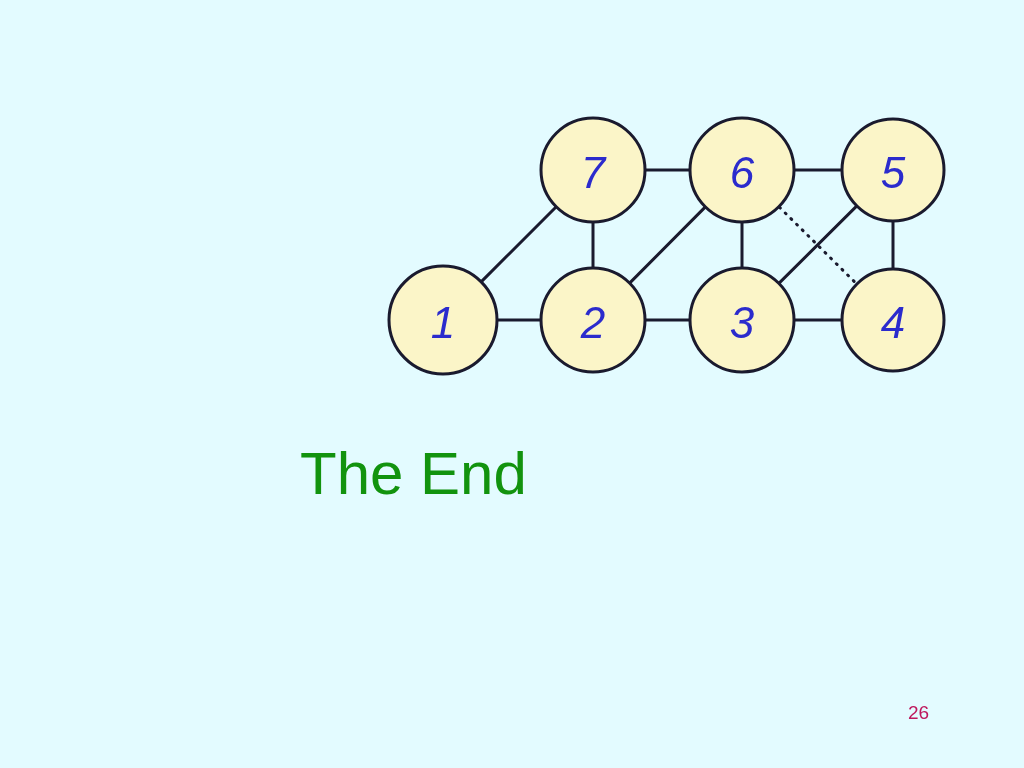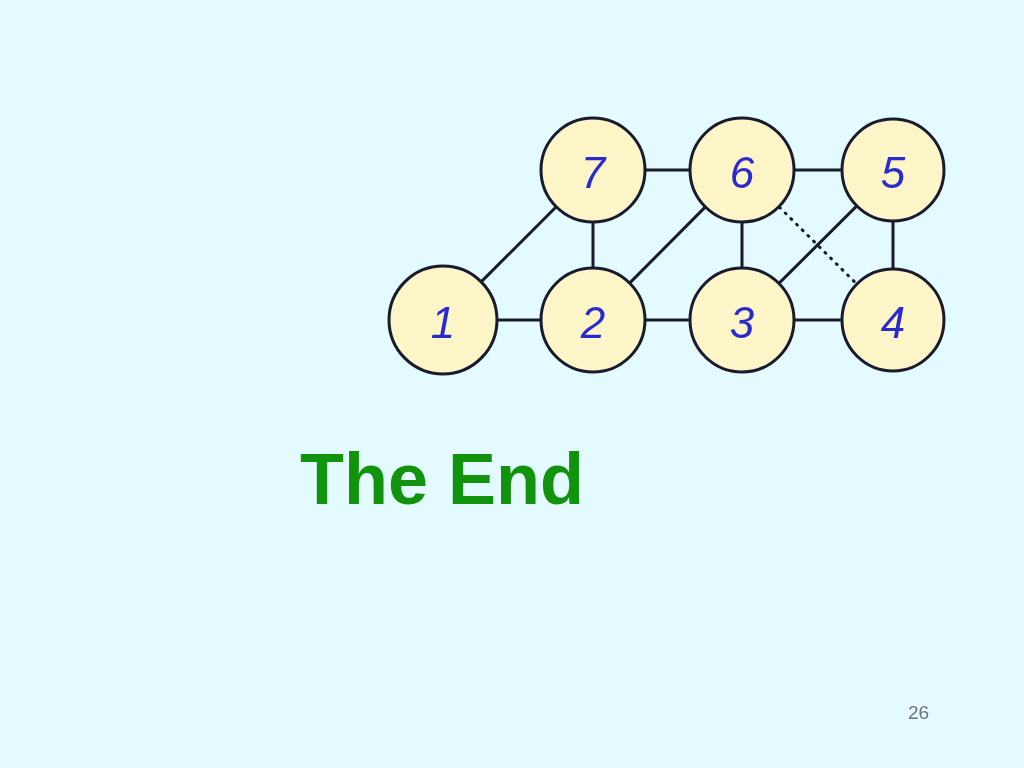--- a/index.html
+++ b/index.html
@@ -51,34 +51,33 @@
     stroke-width: 3;
     fill: none;
     stroke-linecap: round;
     stroke-dasharray: 1 7;
   }
   #end-title {
     position: absolute;
     left: 300px;
     top: 442px;
     font-family: "Liberation Sans", sans-serif;
-    font-size: 72px;
+    font-size: 60px;
     line-height: 1.05;
     color: #12930e;
     letter-spacing: 0px;
     white-space: nowrap;
-    font-weight: bold;
   }
   #page-number {
     position: absolute;
     left: 908px;
     top: 702px;
     font-family: "Liberation Sans", sans-serif;
     font-size: 19px;
-    color: #737373;
+    color: #be185d;
   }
 </style>
 </head>
 <body>
 
 <div id="slide">
 
   <svg id="graph-figure" viewBox="0 0 1024 768">
     <g id="edge-layer">
         <line x1="498" y1="320" x2="540" y2="320" class="edge-solid"></line>

